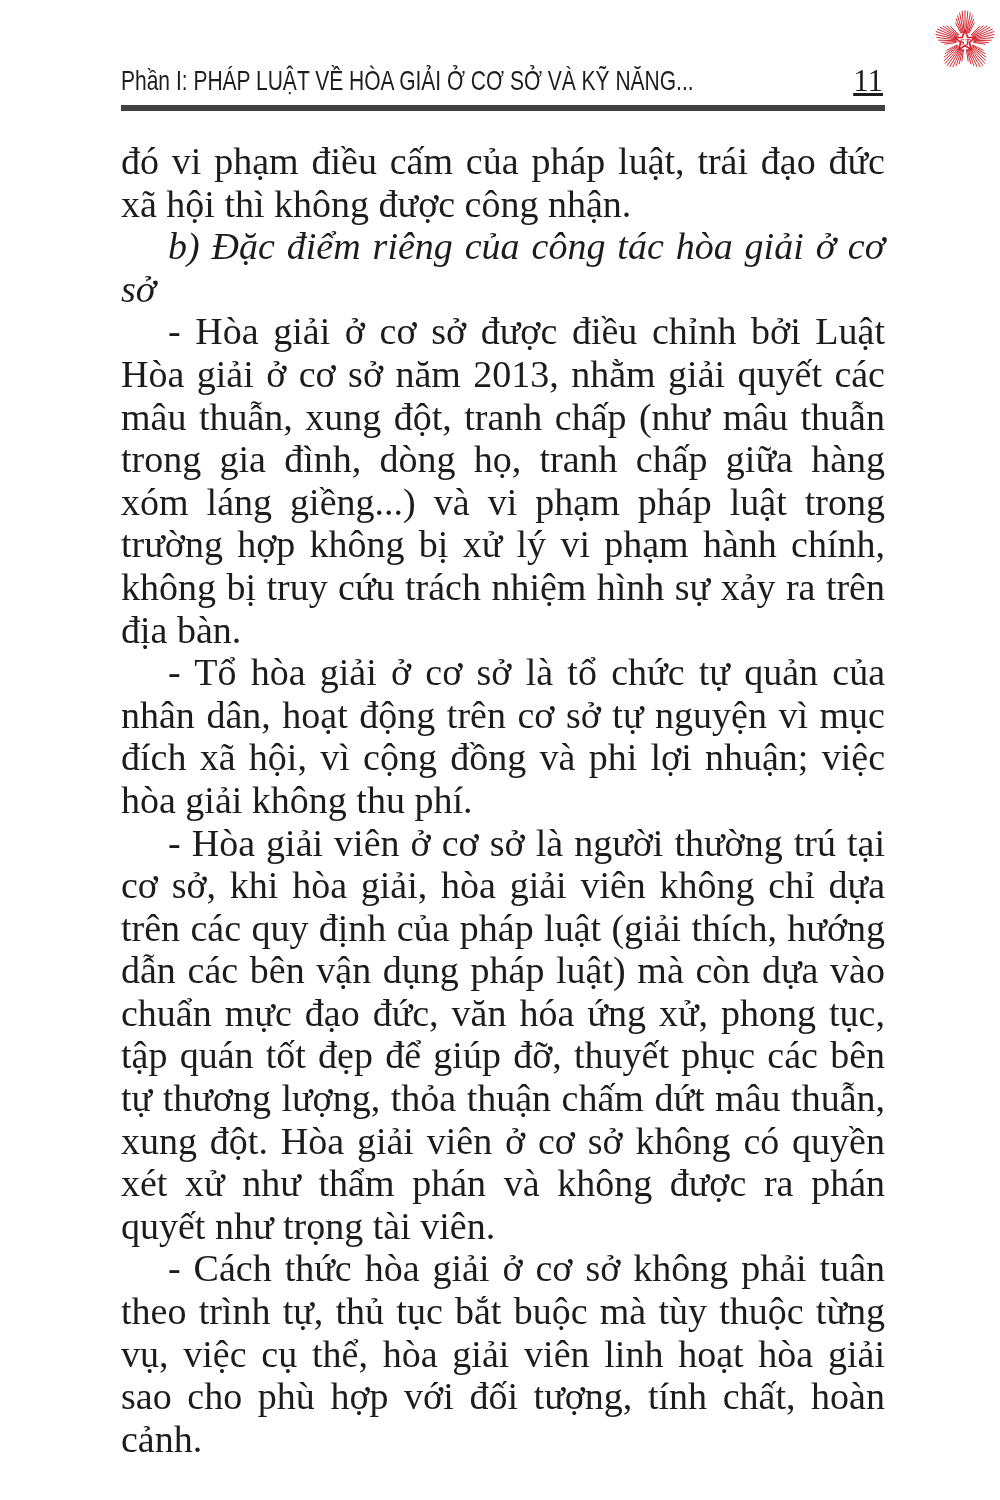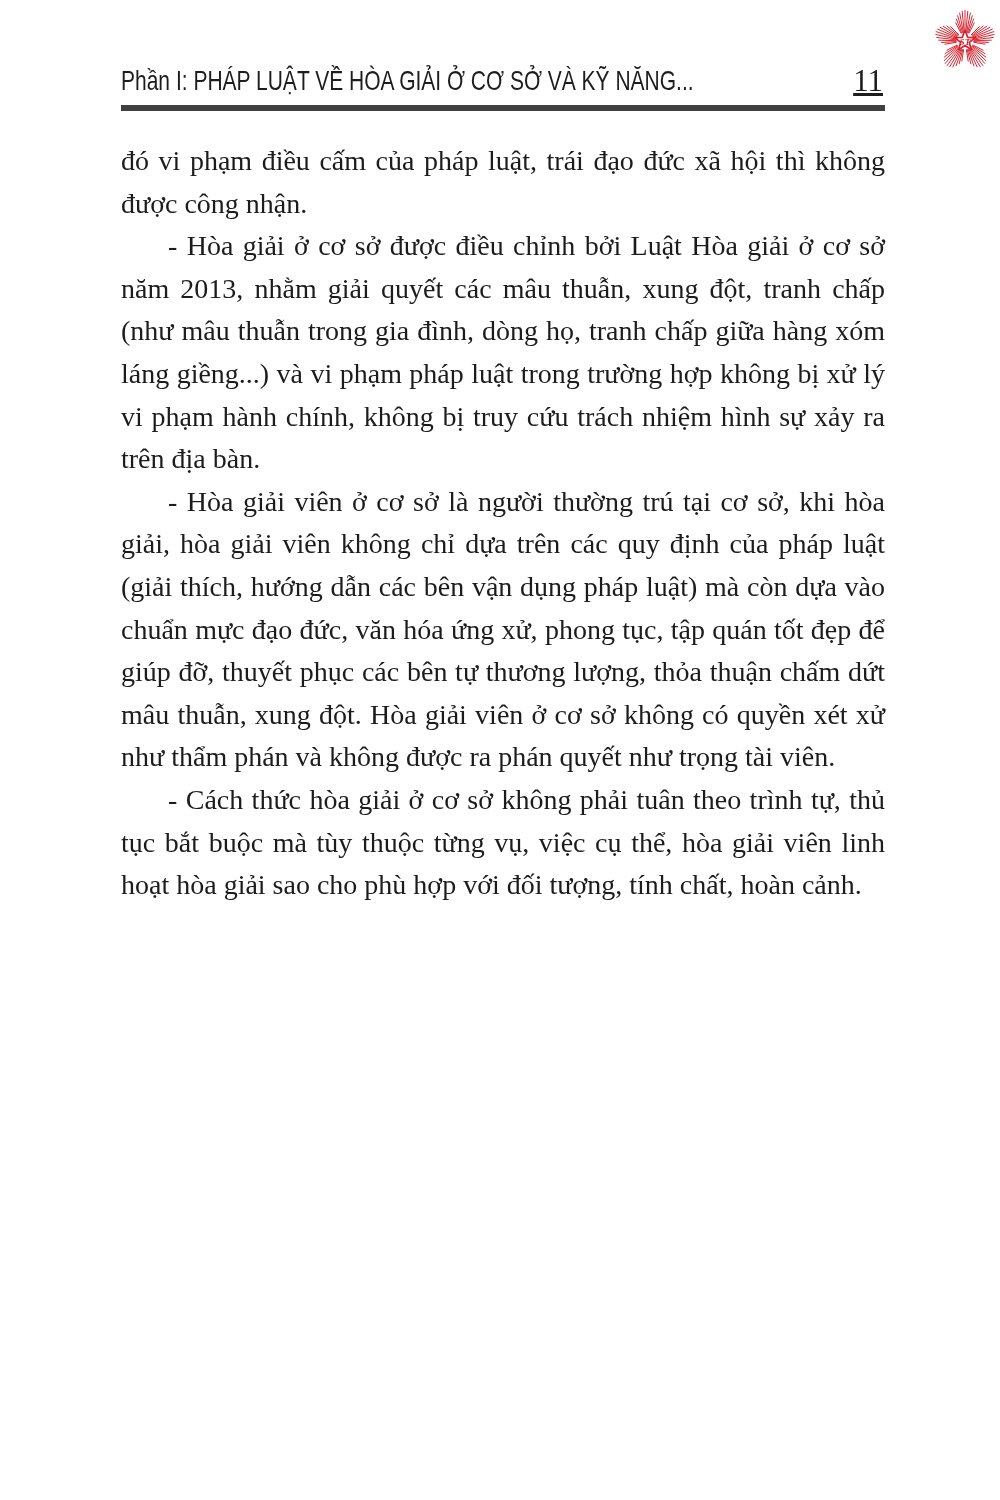--- a/index.html
+++ b/index.html
@@ -49,21 +49,21 @@
     font-size: 31px;
     color: #1d1d1d;
     text-decoration: underline;
   }
   
   .content {
     position: absolute;
     left: 121px; top: 140px;
     width: 764px;
     font-family: "Liberation Serif", serif;
-    font-size: 28px;
+    font-size: 38px;
     line-height: 42.6px;
     color: #1c1c1c;
     text-align: justify;
   }
   .content p { margin: 0; text-indent: 47px; }
   .content p.no-indent { text-indent: 0; }
   .content p.heading { font-style: italic; }
   .it { font-style: italic; }
 </style>
 </head>
@@ -135,18 +135,20 @@
     </svg>
   </div>
 
   <div class="header">
     <span class="running-title">Phần I: PHÁP LUẬT VỀ HÒA GIẢI Ở CƠ SỞ VÀ KỸ NĂNG...</span>
     <span class="page-number">11</span>
   </div>
 
   <div class="content">
     <p class="no-indent">đó vi phạm điều cấm của pháp luật, trái đạo đức xã hội thì không được công nhận.</p>
+    <p class="heading">b) Đặc điểm riêng của công tác hòa giải ở cơ sở</p>
     <p>- Hòa giải ở cơ sở được điều chỉnh bởi Luật Hòa giải ở cơ sở năm 2013, nhằm giải quyết các mâu thuẫn, xung đột, tranh chấp (như mâu thuẫn trong gia đình, dòng họ, tranh chấp giữa hàng xóm láng giềng...) và vi phạm pháp luật trong trường hợp không bị xử lý vi phạm hành chính, không bị truy cứu trách nhiệm hình sự xảy ra trên địa bàn.</p>
+    <p>- Tổ hòa giải ở cơ sở là tổ chức tự quản của nhân dân, hoạt động trên cơ sở tự nguyện vì mục đích xã hội, vì cộng đồng và phi lợi nhuận; việc hòa giải không thu phí.</p>
     <p>- Hòa giải viên ở cơ sở là người thường trú tại cơ sở, khi hòa giải, hòa giải viên không chỉ dựa trên các quy định của pháp luật (giải thích, hướng dẫn các bên vận dụng pháp luật) mà còn dựa vào chuẩn mực đạo đức, văn hóa ứng xử, phong tục, tập quán tốt đẹp để giúp đỡ, thuyết phục các bên tự thương lượng, thỏa thuận chấm dứt mâu thuẫn, xung đột. Hòa giải viên ở cơ sở không có quyền xét xử như thẩm phán và không được ra phán quyết như trọng tài viên.</p>
     <p>- Cách thức hòa giải ở cơ sở không phải tuân theo trình tự, thủ tục bắt buộc mà tùy thuộc từng vụ, việc cụ thể, hòa giải viên linh hoạt hòa giải sao cho phù hợp với đối tượng, tính chất, hoàn cảnh.</p>
   </div>
 
 </div>
 
 </body></html>

